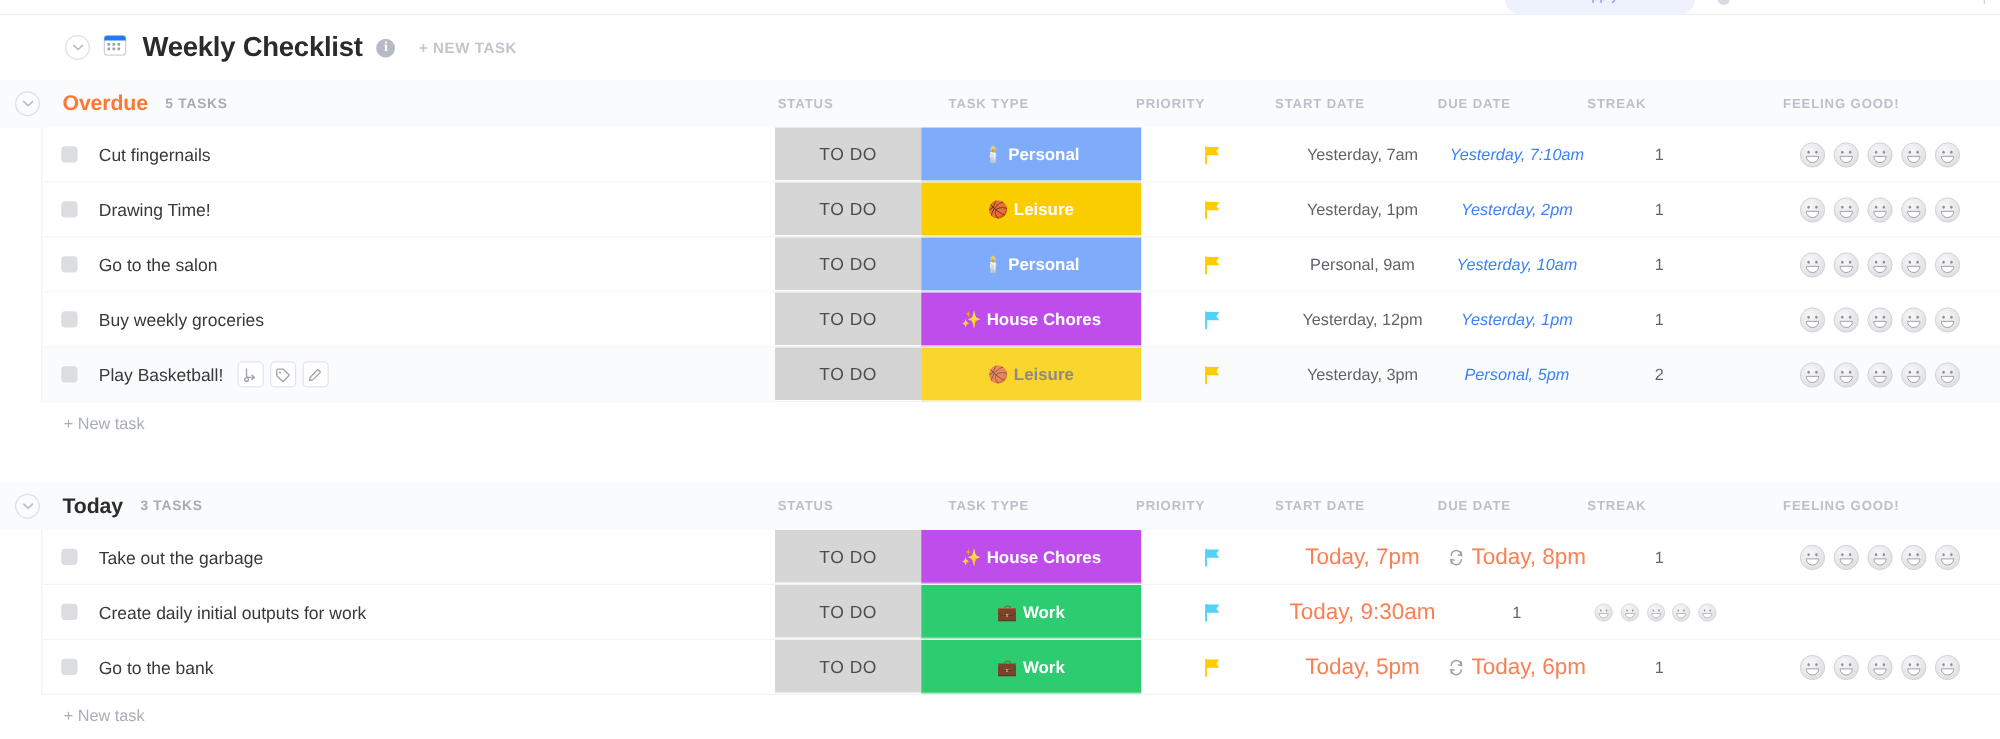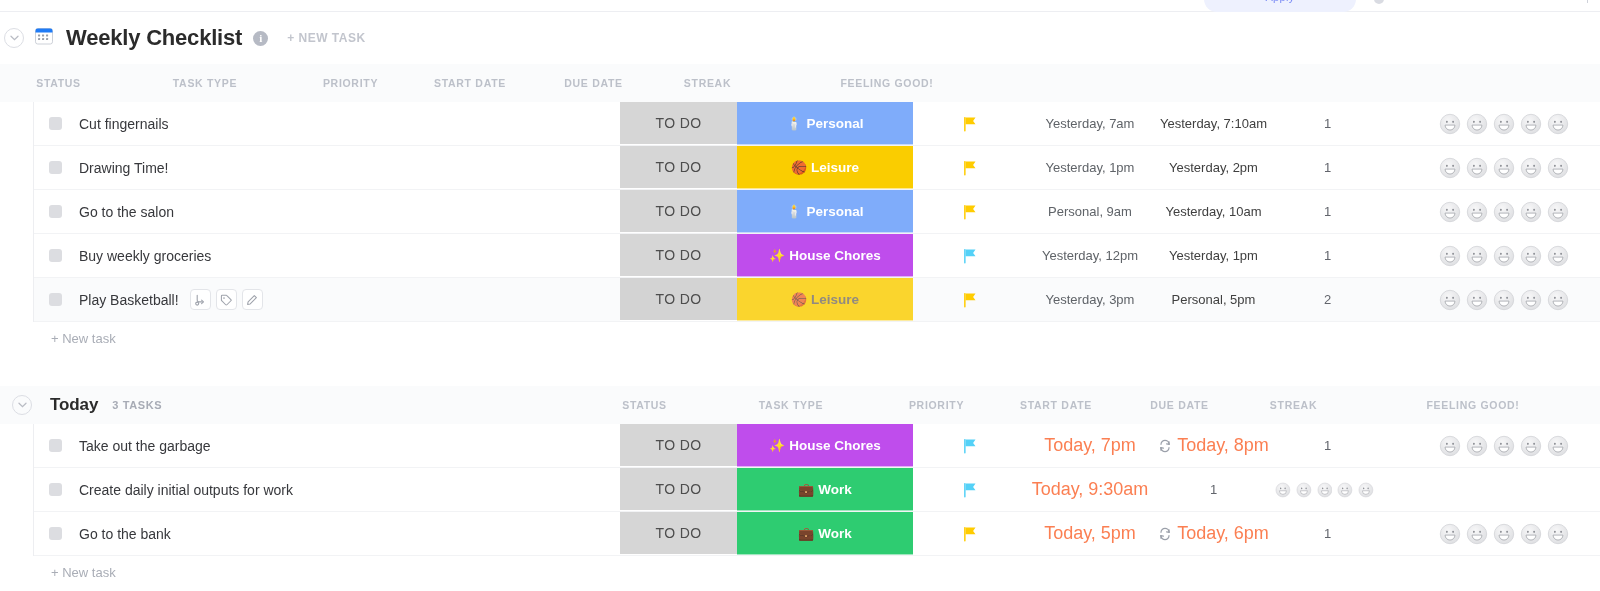--- a/index.html
+++ b/index.html
@@ -60,20 +60,21 @@
     border-bottom: none;
   }
 
   
   .list-header {
     display: flex;
     align-items: center;
     height: 52px;
     padding-left: 2px;
     background: #ffffff;
+    margin-left: 48px;
   }
   .chev-btn {
     width: 20px; height: 20px;
     border-radius: 50%;
     border: 1px solid #dcdee4;
     display: flex; align-items: center; justify-content: center;
     margin-left: 2px; margin-right: 10px;
     flex: 0 0 auto;
     cursor: pointer;
   }
@@ -224,21 +225,21 @@
   }
   .cell-type .emoji { font-size: 13px; }
   .type-faded { opacity: .82; }
   .type-faded .type-label { color: #7a7266; }
 
   
   .flag svg { display: block; }
 
   
   .date-normal { color: #5f6368; font-size: 13px; }
-  .date-red { color: #404040; font-size: 13px; }
+  .date-red { color: #3b82f6; font-size: 13px; font-style: italic; }
   .date-orange { color: #fb7f52; font-size: 18px; }
   .recur { display: inline-flex; margin-right: 5px; vertical-align: -1px; }
 
   .streak { color: #62656c; font-size: 13px; }
 
   
   .cell-rating { gap: 5px; padding-right: 6px; }
   .smiley { width: 22px; height: 22px; display: block; }
 
   
@@ -287,20 +288,29 @@
     </svg>
   </span>
   <span class="list-title">Weekly Checklist</span>
   <span class="info-icon">i</span>
   <span class="new-task-top">+ NEW TASK</span>
 </div>
 
 <div id="groups-root">
     <div class="group-block">
       <div class="group-head">
+        <div class="group-head-left">
+          <div class="chev-btn">
+            <svg width="9" height="6" viewBox="0 0 9 6">
+              <path d="M1 1.3L4.5 4.6L8 1.3" fill="none" stroke="#b9bcc4" stroke-width="1.3" stroke-linecap="round"></path>
+            </svg>
+          </div>
+          <span class="group-name group-overdue">Overdue</span>
+          <span class="group-count">5 TASKS</span>
+        </div>
         <div class="col-head" style="width:117px">STATUS</div>
         <div class="col-head" style="width:176px">TASK TYPE</div>
         <div class="col-head" style="width:115px">PRIORITY</div>
         <div class="col-head" style="width:124px">START DATE</div>
         <div class="col-head" style="width:123px">DUE DATE</div>
         <div class="col-head" style="width:105px">STREAK</div>
         <div class="col-head" style="width:254px">FEELING GOOD!</div>
       </div>
       <div class="rows">
         <div class="task-row grid">

